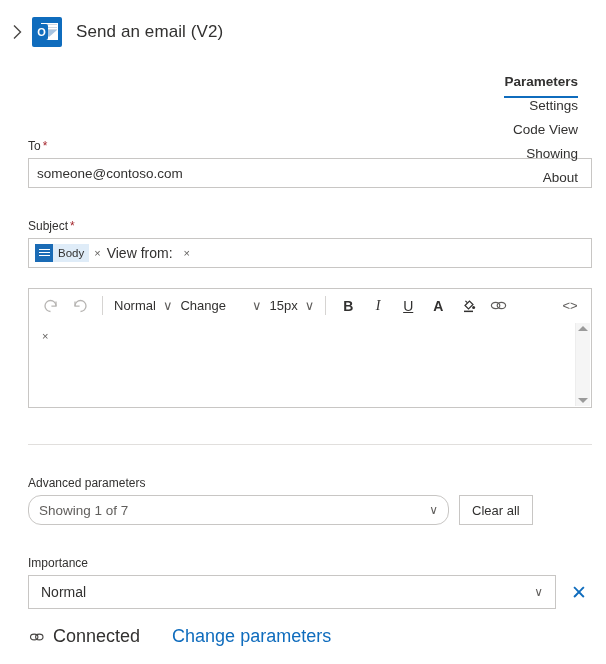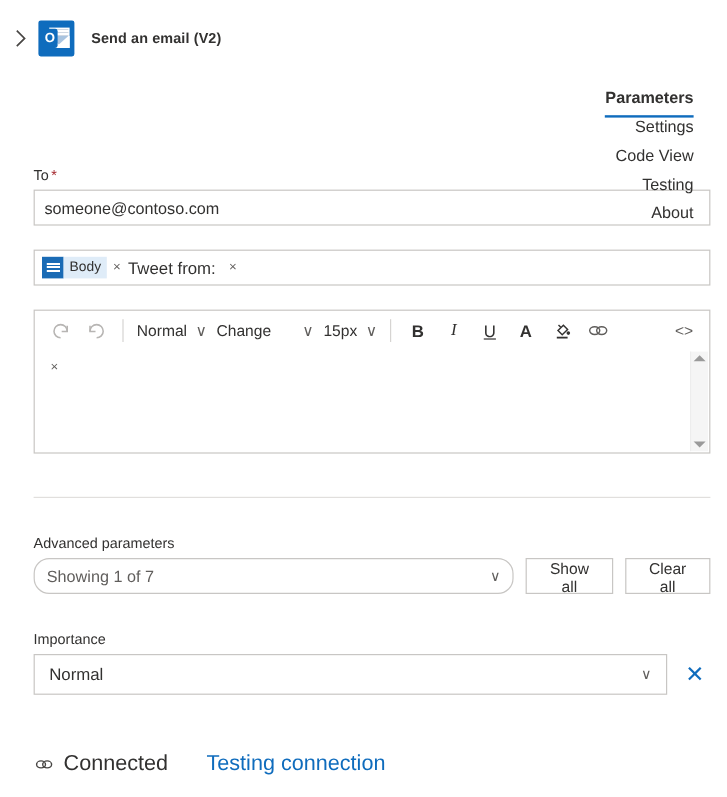--- a/index.html
+++ b/index.html
@@ -78,22 +78,22 @@
     background: #0f6cbd;
     border-radius: 2px;
     color: #ffffff;
     font-size: 11px;
     font-weight: bold;
     line-height: 16px;
     text-align: center;
     font-family: "Liberation Sans", sans-serif;
   }
   .header-title {
-    font-size: 12px;
-    font-weight: 700;
+    font-size: 17px;
+    font-weight: 400;
     color: #323130;
     margin-left: 14px;
     letter-spacing: 0.1px;
   }
 
   
   .tabs {
     display: flex;
     align-items: flex-end;
     margin-top: 22px;
@@ -397,45 +397,48 @@
     <div class="env-flap"></div>
     <div class="o-badge">O</div>
   </div>
   <div class="header-title">Send an email (V2)</div>
 </div>
 
 <div class="tabs">
   <div class="tab active">Parameters</div>
   <div class="tab">Settings</div>
   <div class="tab">Code View</div>
-  <div class="tab">Testing</div>
+  <div class="tab">Showing</div>
   <div class="tab">About</div>
 </div>
 
 <div class="form">
 
   <div class="field">
     <div class="field-label">
       <span>To</span><span class="req">*</span>
     </div>
     <div class="text-input">
       <span>someone@contoso.com</span>
     </div>
   </div>
 
   <div class="field">
+    <div class="field-label">
+      <span>Subject</span><span class="req">*</span>
+    </div>
     <div class="token-input">
       <span class="token blue">
         <span class="tok-ico body-ico">
             <span class="lines"></span>
           </span>
         <span class="tok-text">Body</span>
       </span>
       <span class="tok-x">×</span>
-      <span class="plain-text">Tweet from:</span>
+      <span class="plain-text">View from:</span>
       <span class="tok-x">×</span>
     </div>
   </div>
 
   <div class="field">
     <div class="editor">
       <div class="editor-toolbar">
         <div class="tb-btn">
           <svg width="17" height="17" viewBox="0 0 17 17" aria-hidden="true">
             <path d="M14 9 A5.5 5.5 0 1 0 8.5 14.5" fill="none" stroke="#b7b5b3" stroke-width="1.3"></path>
@@ -497,21 +500,20 @@
 <div class="divider"></div>
 
 <div class="form">
   <div class="field" style="margin-top:16px">
     <div class="field-label">Advanced parameters</div>
     <div class="adv-row">
       <div class="select-box adv-select">
         <span>Showing 1 of 7</span>
         <span class="caret">∨</span>
       </div>
-      <button class="btn">Show all</button>
       <button class="btn">Clear all</button>
     </div>
   </div>
 
   <div class="field" style="margin-top:20px">
     <div class="field-label">Importance</div>
     <div class="imp-row">
       <div class="select-box imp-select">
         <span>Normal</span>
         <span class="caret">∨</span>
@@ -522,14 +524,14 @@
 </div>
 
 <div class="footer">
   <span class="conn-icon">
     <svg width="18" height="14" viewBox="0 0 18 14" aria-hidden="true">
       <ellipse cx="6.2" cy="7" rx="3.7" ry="2.9" fill="none" stroke="#484644" stroke-width="1.15"></ellipse>
       <ellipse cx="11.3" cy="7" rx="3.7" ry="2.9" fill="none" stroke="#484644" stroke-width="1.15"></ellipse>
     </svg>
   </span>
   <span class="conn-label">Connected</span>
-  <span class="conn-link">Testing connection</span>
+  <span class="conn-link">Change parameters</span>
 </div>
 
 </body></html>

